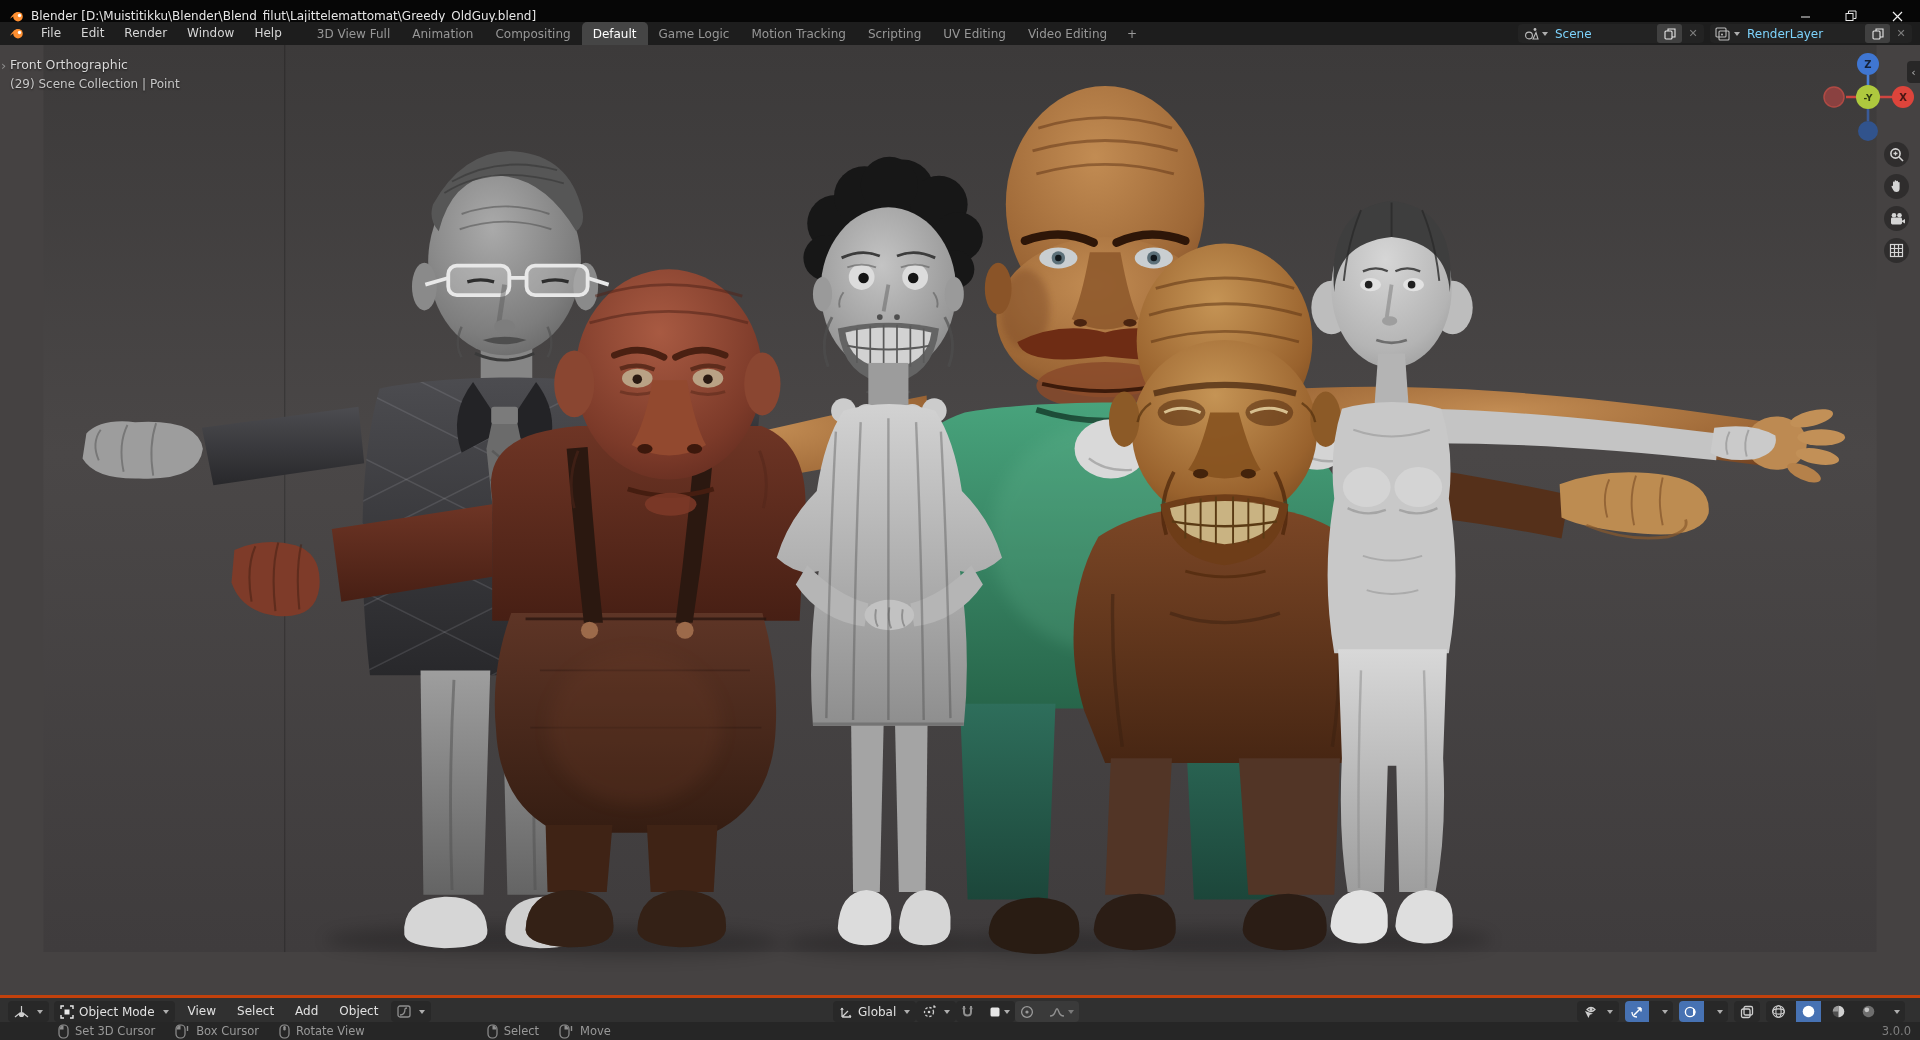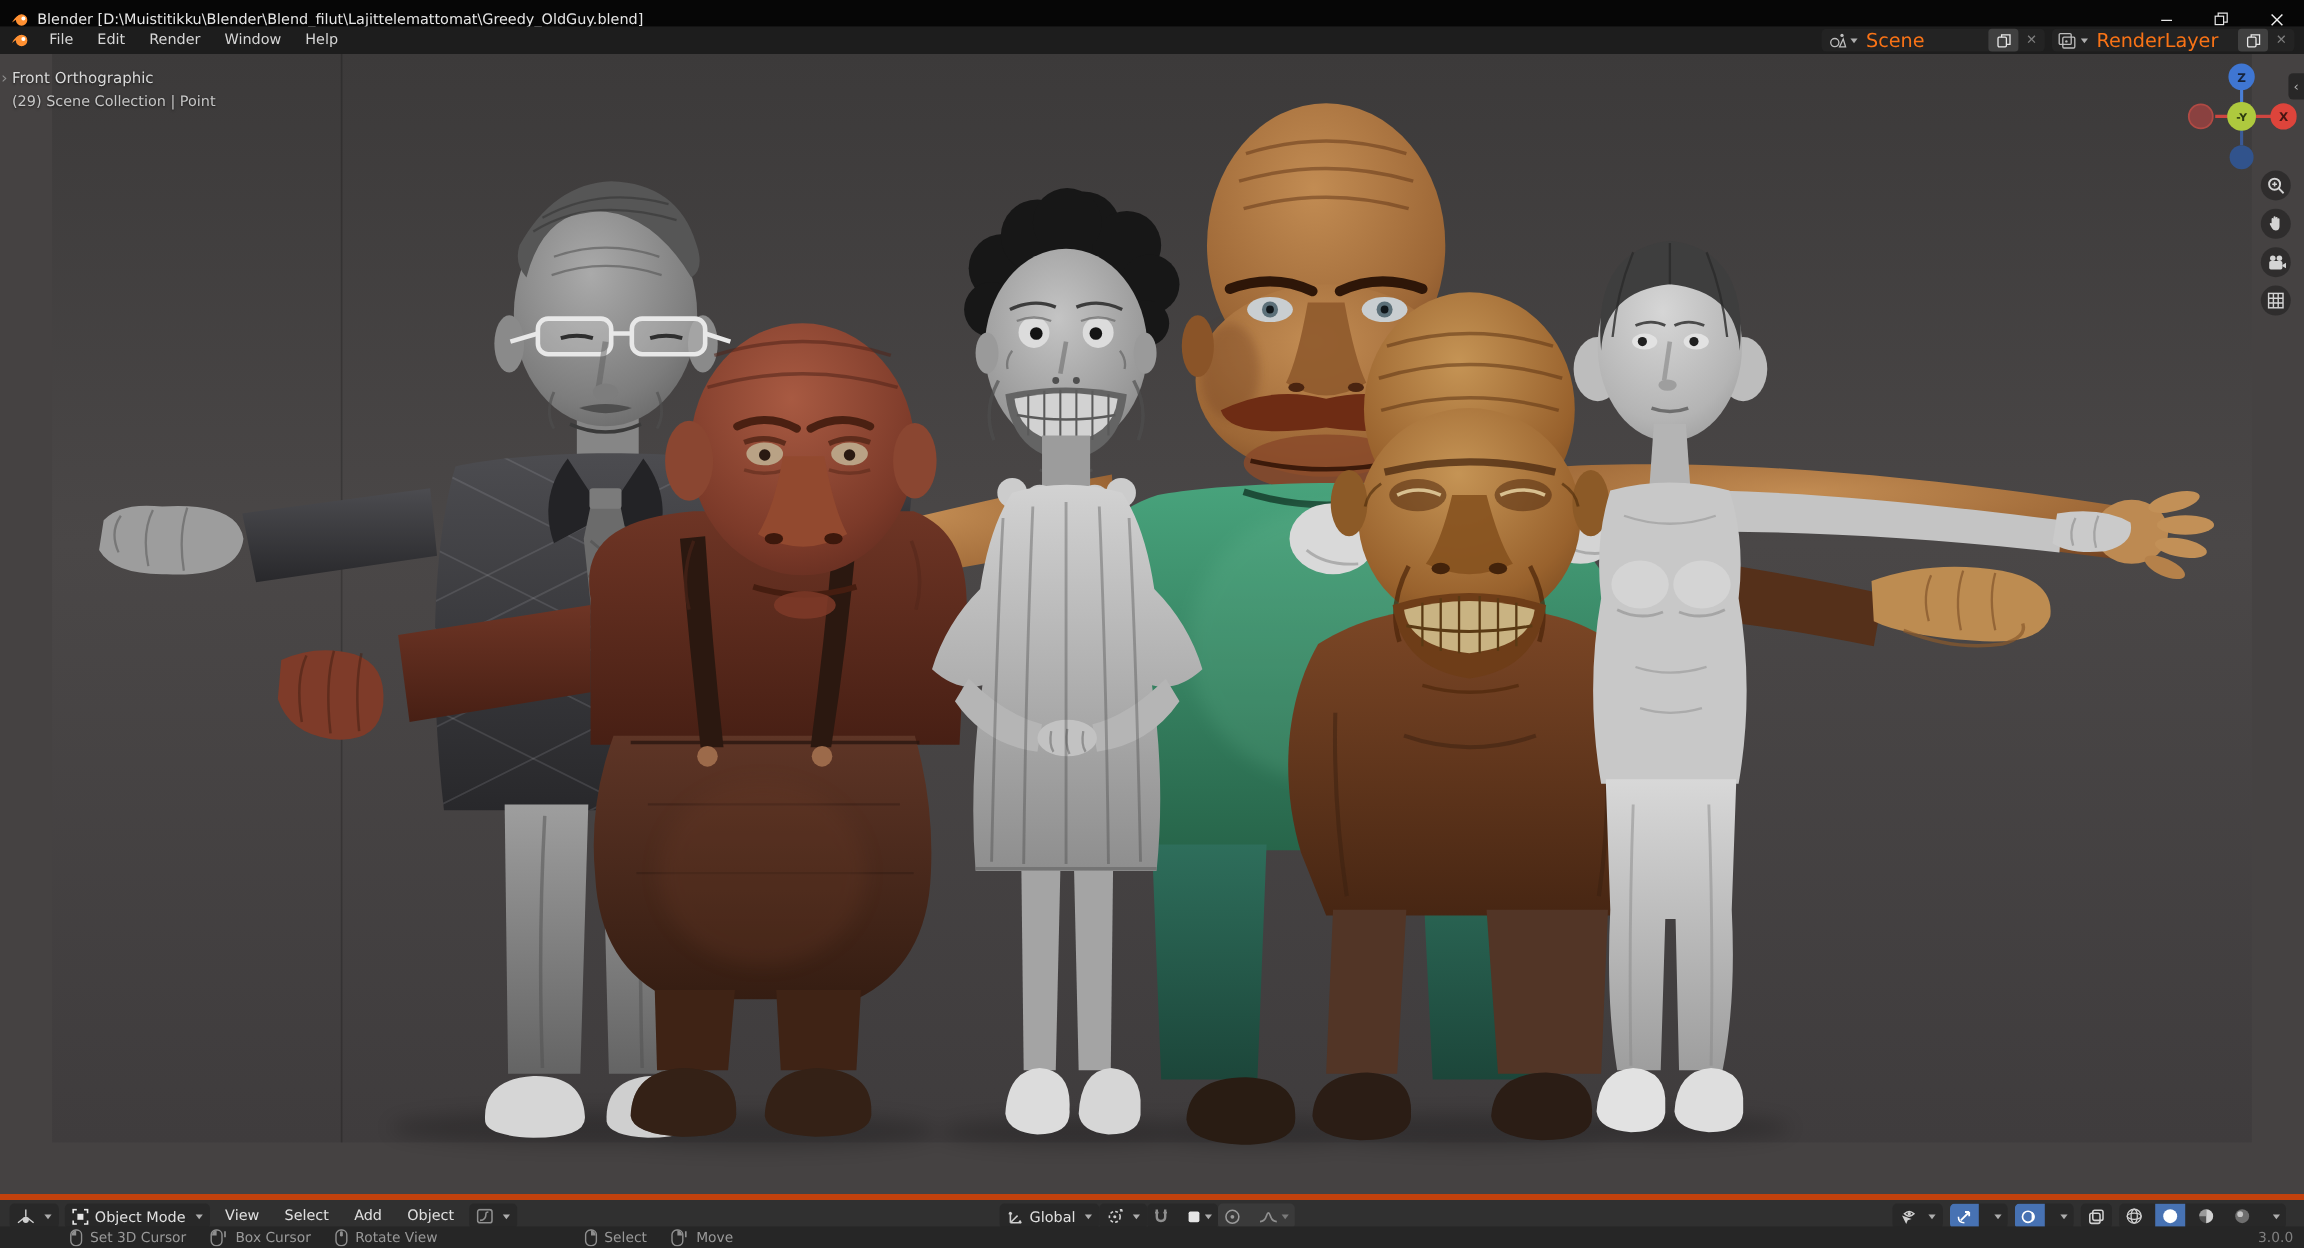--- a/index.html
+++ b/index.html
@@ -14,39 +14,39 @@
   
   .topbar{top:22px;height:23px;background:#1d1d1d;color:#d6d6d6;font-size:12px;}
   .blender-menu{padding:0 6px 0 8px;display:flex;align-items:center;height:100%;}
   .menu-item{padding:0 10px;line-height:23px;}
   .tabs{display:flex;margin-left:14px;height:100%;color:#979797;}
   .tab{padding:0 11px;display:flex;align-items:center;border-radius:5px 5px 0 0;white-space:nowrap;}
   .tab.active{background:#454545;color:#ffffff;}
   .tab-add{padding:0 9px;display:flex;align-items:center;color:#9a9a9a;}
   .id-blocks{margin-left:auto;display:flex;gap:6px;margin-right:8px;}
   .id-block{display:flex;align-items:center;background:#232323;border-radius:4px;height:19px;padding-left:5px;}
-  .id-label{padding:0 7px;color:#f97316;font-size:16px;}
+  .id-label{padding:0 7px;color:#7dd3fc;font-size:12px;}
   .id-btn{width:25px;height:19px;background:#404040;border-radius:3px;display:flex;align-items:center;justify-content:center;margin-left:3px;}
   .id-x{width:22px;color:#7e7e7e;text-align:center;font-size:11px;}
   .caret{width:0;height:0;border-left:3.5px solid transparent;border-right:3.5px solid transparent;
          border-top:4px solid #aeaeae;display:inline-block;margin-left:3px;}
   
   .viewport{position:absolute;top:45px;left:0;width:1920px;height:950px;background:#454242;}
   .viewport svg.scene{position:absolute;top:0;left:0;}
   .vp-text{position:absolute;color:#d9d9d9;text-shadow:0 1px 2px rgba(0,0,0,.6);}
   .vp-line1{left:10px;top:12px;font-size:12.5px;}
   .vp-line2{left:10px;top:32px;font-size:12px;color:#c7c7c7;}
   .vp-expand-left{left:1px;top:13px;position:absolute;color:#8f8f8f;font-size:13px;}
   .vp-collapse-right{position:absolute;right:0;top:16px;width:13px;height:22px;background:rgba(28,28,28,.7);
         border-radius:4px 0 0 4px;color:#b5b5b5;display:flex;align-items:center;justify-content:center;font-size:11px;}
   .gizmo{position:absolute;left:1822px;top:6px;}
   .nav-icons{position:absolute;left:1884px;top:97px;display:flex;flex-direction:column;gap:7px;}
   .nav-btn{width:25px;height:25px;border-radius:50%;background:rgba(30,30,30,.55);display:flex;align-items:center;justify-content:center;}
   
-  .vheader{top:995px;height:27px;background:#303030;border-top:5px solid #c2410c;color:#e0e0e0;font-size:12px;}
+  .vheader{top:995px;height:27px;background:#303030;border-top:3px solid #c2410c;color:#e0e0e0;font-size:12px;}
   .vh-left{display:flex;margin-left:8px;gap:5px;align-items:center;}
   .vh-center{position:absolute;left:833px;display:flex;gap:0;align-items:center;}
   .vh-right{position:absolute;right:15px;display:flex;gap:6px;align-items:center;}
   .btn{background:#282828;border-radius:4px;height:21px;display:flex;align-items:center;padding:0 6px;gap:5px;white-space:nowrap;}
   .btn.seg{padding:0;overflow:hidden;}
   .btn .seg-i{padding:0 5px;height:100%;display:flex;align-items:center;}
   .seg-i.on{background:#4772b3;}
   .menu{padding:0 8px;line-height:27px;}
   
   .statusbar{top:1022px;height:18px;background:#262626;color:#999;font-size:11.5px;}
@@ -94,20 +94,32 @@
         <circle cx="11.2" cy="6.9" r="1.8" fill="#fff"></circle>
         <path d="M1,10.5 Q4.5,3.6 10,3.4 L6.4,6.8 Q3.6,8.4 1,10.5 Z" fill="#ff9032"></path>
       </svg>
   </span>
   <span class="menu-item">File</span>
   <span class="menu-item">Edit</span>
   <span class="menu-item">Render</span>
   <span class="menu-item">Window</span>
   <span class="menu-item">Help</span>
 
+  <div class="tabs">
+    <span class="tab">3D View Full</span>
+    <span class="tab">Animation</span>
+    <span class="tab">Compositing</span>
+    <span class="tab active">Default</span>
+    <span class="tab">Game Logic</span>
+    <span class="tab">Motion Tracking</span>
+    <span class="tab">Scripting</span>
+    <span class="tab">UV Editing</span>
+    <span class="tab">Video Editing</span>
+    <span class="tab-add">+</span>
+  </div>
 
   <div class="id-blocks">
     <div class="id-block">
       <svg width="16" height="14" viewBox="0 0 16 14" fill="none" stroke="#bdbdbd" stroke-width="1.1">
           <circle cx="6" cy="8.5" r="3.4"></circle>
           <path d="M10,12 L13,5.5 L15,12 Z"></path>
           <circle cx="12" cy="2.5" r="1.4" fill="#bdbdbd" stroke="none"></circle>
         </svg>
       <span class="caret"></span>
       <span class="id-label" style="width:92px">Scene</span>

